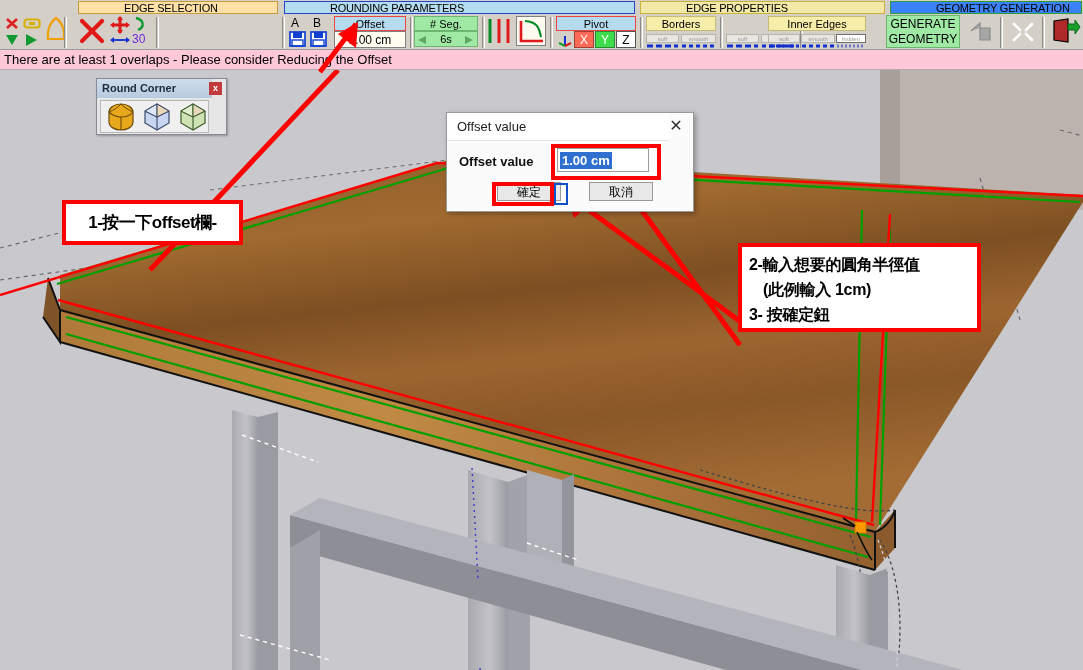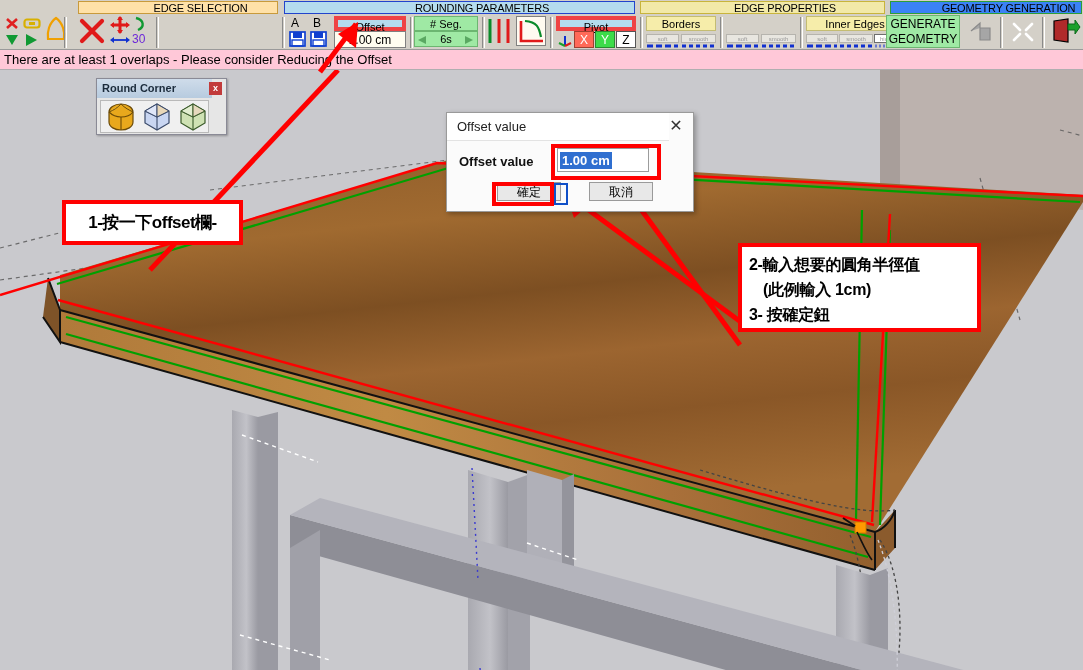--- a/index.html
+++ b/index.html
@@ -13,40 +13,40 @@
 
   
   #toolbar {
     position:absolute; left:0; top:0; width:1083px; height:50px;
     background:#d4d0c8;
     border-bottom:1px solid #9a9a9a;
   }
   .band-row { position:absolute; left:0; top:0; width:1083px; height:15px; }
   .band {
     position:absolute; top:1px; height:13px;
-    font-size:11px; line-height:12px; text-align:center;
+    font-size:11px; line-height:12px; 
     color:#000; letter-spacing:-0.2px;padding-left:45px;
   }
   .band.edgesel   { left:78px;  width:200px; background:#ffe1a8; border:1px solid #c89a3c; }
   .band.rounding  { left:284px; width:351px; background:#b4dcee; border:1px solid #2244cc; }
   .band.edgeprops { left:640px; width:245px; background:#f2e9a8; border:1px solid #c8b43c; }
   .band.geomgen   { left:890px; width:192px; background:#3b82f6; border:1px solid #2e9e36; }
 
   .tools { position:absolute; left:0; top:15px; width:1083px; height:35px; }
 
   .grp { position:absolute; top:0; height:35px; }
   .sep { position:absolute; top:2px; width:3px; height:31px;
          border-left:1px solid #8a8a8a; border-right:1px solid #ffffff; }
 
   .hdr {
     position:absolute; height:15px; line-height:14px;
     font-size:11px; text-align:center; color:#000;
   }
   .hdr.tan  { background:#ffe4b5; border:1px solid #b9a276; }
-  .hdr.blue { background:#b4dcee; border:4px solid #ef4444;text-decoration:underline; }
+  .hdr.blue { background:#b4dcee; border:1px solid #ef4444; }
   .hdr.grn  { background:#9fe9a4; border:1px solid #6cb671; }
   .hdr.yel  { background:#f6edaa; border:1px solid #c4bc72; }
 
   .valbox {
     position:absolute; height:17px; line-height:16px;
     background:#fffdf0; border:1px solid #808080;
     font-size:12px; text-align:center; color:#000;
   }
 
   .smallchip {
@@ -296,21 +296,21 @@
       <svg class="icobtn" style="left:1px;  top:29px;" width="31" height="4">
           <path d="M0 2 L31 2" stroke="#1030d0" stroke-width="3" stroke-dasharray="6 3"></path>
         </svg>
       <svg class="icobtn" style="left:36px; top:29px;" width="33" height="4">
           <path d="M0 2 L33 2" stroke="#1030d0" stroke-width="3" stroke-dasharray="4 3"></path>
         </svg>
     </div>
 
     <div class="sep" style="left:800px;"></div>
 
-    <div class="grp" style="left:806px; width:100px;">
+    <div class="grp" style="left:768px; width:100px;">
       <div class="hdr yel" style="left:0; top:1px; width:98px;">Inner Edges</div>
       <div class="smallchip" style="left:0px;  top:19px; width:32px;">soft</div>
       <div class="smallchip" style="left:33px; top:19px; width:34px;">smooth</div>
       <div class="smallchip sel" style="left:68px; top:19px; width:30px;">hidden</div>
       <svg class="icobtn" style="left:1px;  top:29px;" width="30" height="4">
           <path d="M0 2 L30 2" stroke="#1030d0" stroke-width="3" stroke-dasharray="6 3"></path>
         </svg>
       <svg class="icobtn" style="left:34px; top:29px;" width="32" height="4">
           <path d="M0 2 L32 2" stroke="#1030d0" stroke-width="3" stroke-dasharray="4 3"></path>
         </svg>

